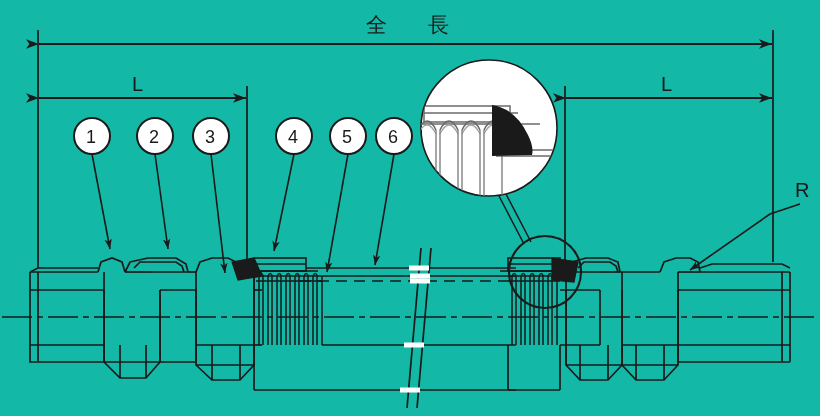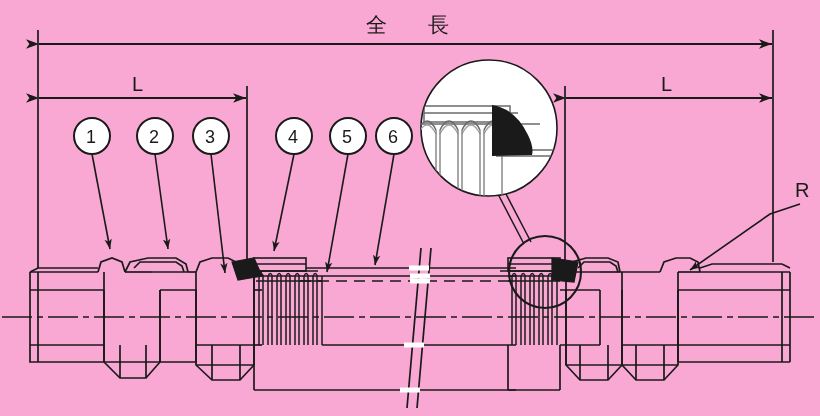--- a/index.html
+++ b/index.html
@@ -1,17 +1,17 @@
 <!DOCTYPE html>
 <html><head>
 <meta charset="utf-8">
 <style>
   html,body{margin:0;padding:0;background:#ffffff;}
   body{font-family:"Liberation Sans",sans-serif;}
-  #stage{position:relative;width:820px;height:416px;background:#f9a8d4;overflow:hidden;}
+  #stage{position:relative;width:820px;height:416px;background:#14b8a6;overflow:hidden;}
   #stage svg{position:absolute;left:0;top:0;}
   .lbl{position:absolute;color:#1a1a1a;line-height:1;white-space:nowrap;}
   .dim-title{font-size:21px;letter-spacing:10px;font-weight:400;}
   .dim-L{font-size:20px;}
   .dim-R{font-size:20px;}
   .callout-num{font-size:18px;}
 </style>
 </head>
 <body>
 

